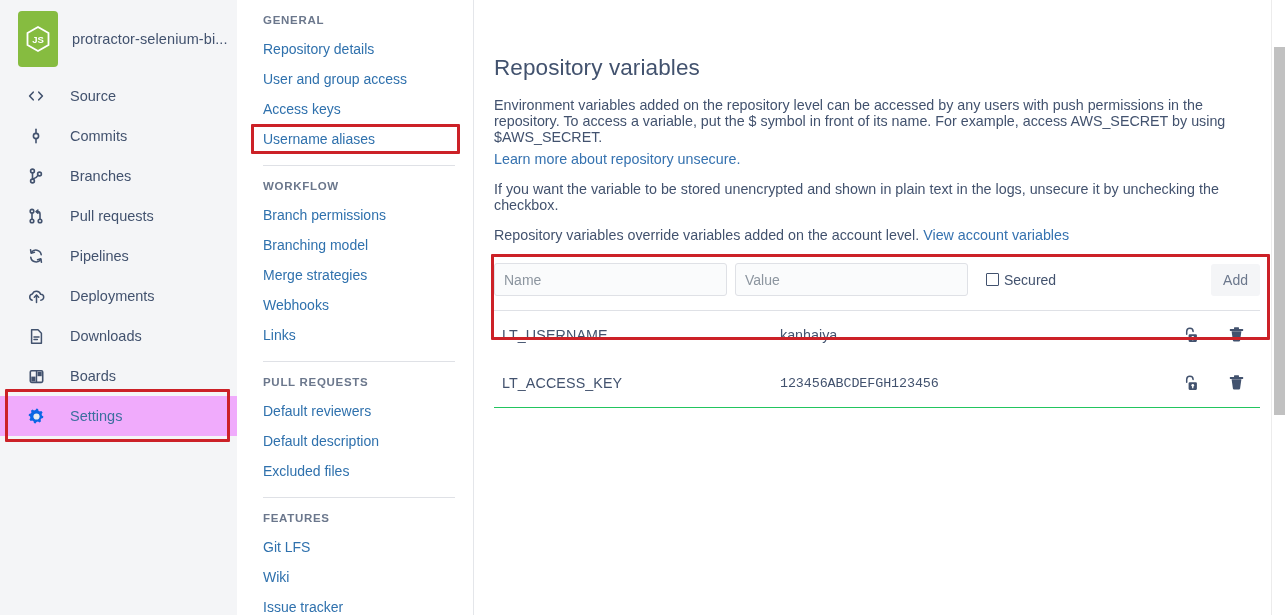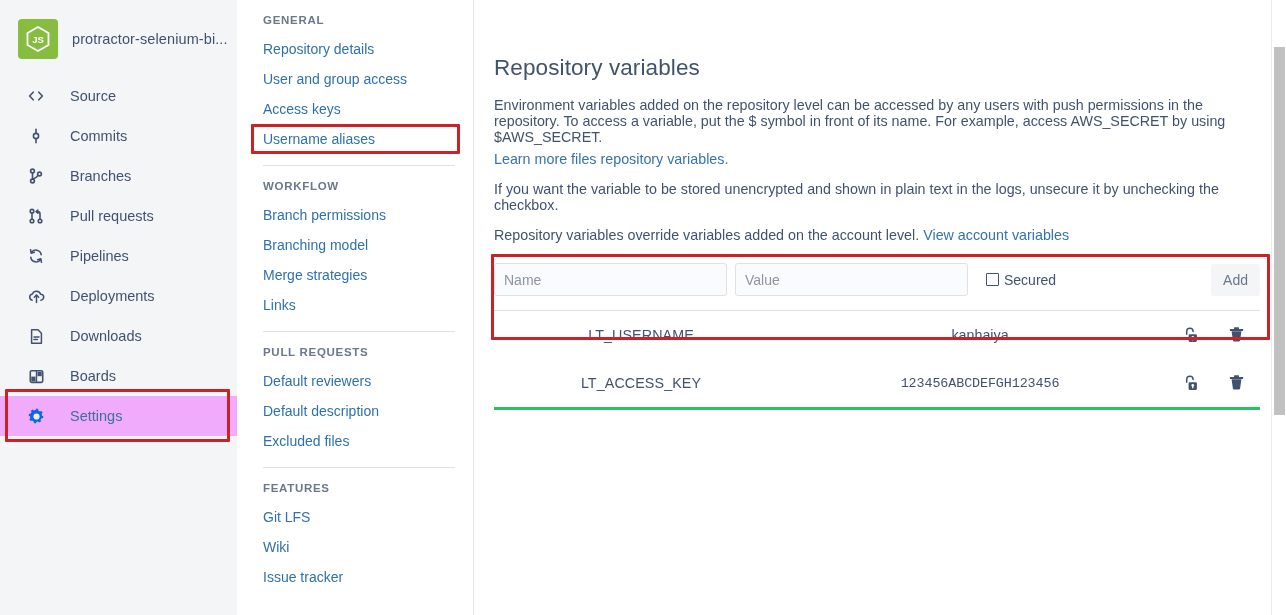--- a/index.html
+++ b/index.html
@@ -28,21 +28,21 @@
     position: relative;
     padding-top: 16px;
   }
   .repo-header {
     display: flex;
     align-items: center;
     padding: 4px 10px 4px 18px;
     height: 46px;
   }
   .repo-logo {
-    width: 40px; height: 40px;
+    width: 40px; height: 56px;
     border-radius: 4px;
     background: #86bc40;
     display: flex; align-items: center; justify-content: center;
     flex: 0 0 40px;
   }
   .repo-logo svg { display: block; }
   .repo-name {
     margin-left: 14px;
     font-size: 14.5px;
     color: #42526e;
@@ -210,22 +210,21 @@
     border-radius: 3px;
     color: #6b778c;
     font-size: 14px;
     font-family: "Liberation Sans", sans-serif;
     cursor: pointer;
   }
 
   
   .var-table {
     max-width: 768px;
-    border-bottom: 3px solid #22c55e;
-    text-align: center;
+    border-bottom: 1px solid #22c55e;
   }
   .var-row {
     display: flex;
     align-items: center;
     height: 48px;
     padding: 0 8px 0 8px;
   }
   .var-name {
     width: 278px;
     flex: 0 0 278px;
@@ -413,20 +412,21 @@
       <a class="sub-link">Repository details</a>
       <a class="sub-link">User and group access</a>
       <a class="sub-link">Access keys</a>
       <a class="sub-link highlight">Username aliases</a>
       <div class="sub-sep"></div>
 
       <div class="sec-title">WORKFLOW</div>
       <a class="sub-link">Branch permissions</a>
       <a class="sub-link">Branching model</a>
       <a class="sub-link">Merge strategies</a>
+      <a class="sub-link">Webhooks</a>
       <a class="sub-link">Links</a>
       <div class="sub-sep"></div>
 
       <div class="sec-title">PULL REQUESTS</div>
       <a class="sub-link">Default reviewers</a>
       <a class="sub-link">Default description</a>
       <a class="sub-link">Excluded files</a>
       <div class="sub-sep"></div>
 
       <div class="sec-title">FEATURES</div>
@@ -435,21 +435,21 @@
       <a class="sub-link">Issue tracker</a>
 
     </div>
   </nav>
 
   <main class="main">
 
     <h1 class="page-title">Repository variables</h1>
 
     <p class="para tight">Environment variables added on the repository level can be accessed by any users with push permissions in the repository. To access a variable, put the $ symbol in front of its name. For example, access AWS_SECRET by using $AWS_SECRET.</p>
-    <div class="link-line">Learn more files repository variables.</div>
+    <div class="link-line">Learn more about repository unsecure.</div>
 
     <p class="para">If you want the variable to be stored unencrypted and shown in plain text in the logs, unsecure it by unchecking the checkbox.</p>
 
     <p class="para">
       <span>Repository variables override variables added on the account level.</span>
       <a class="inline-link">View account variables</a>
     </p>
 
     <div class="var-form">
       <input class="inp inp-name" type="text" placeholder="Name" style="">

